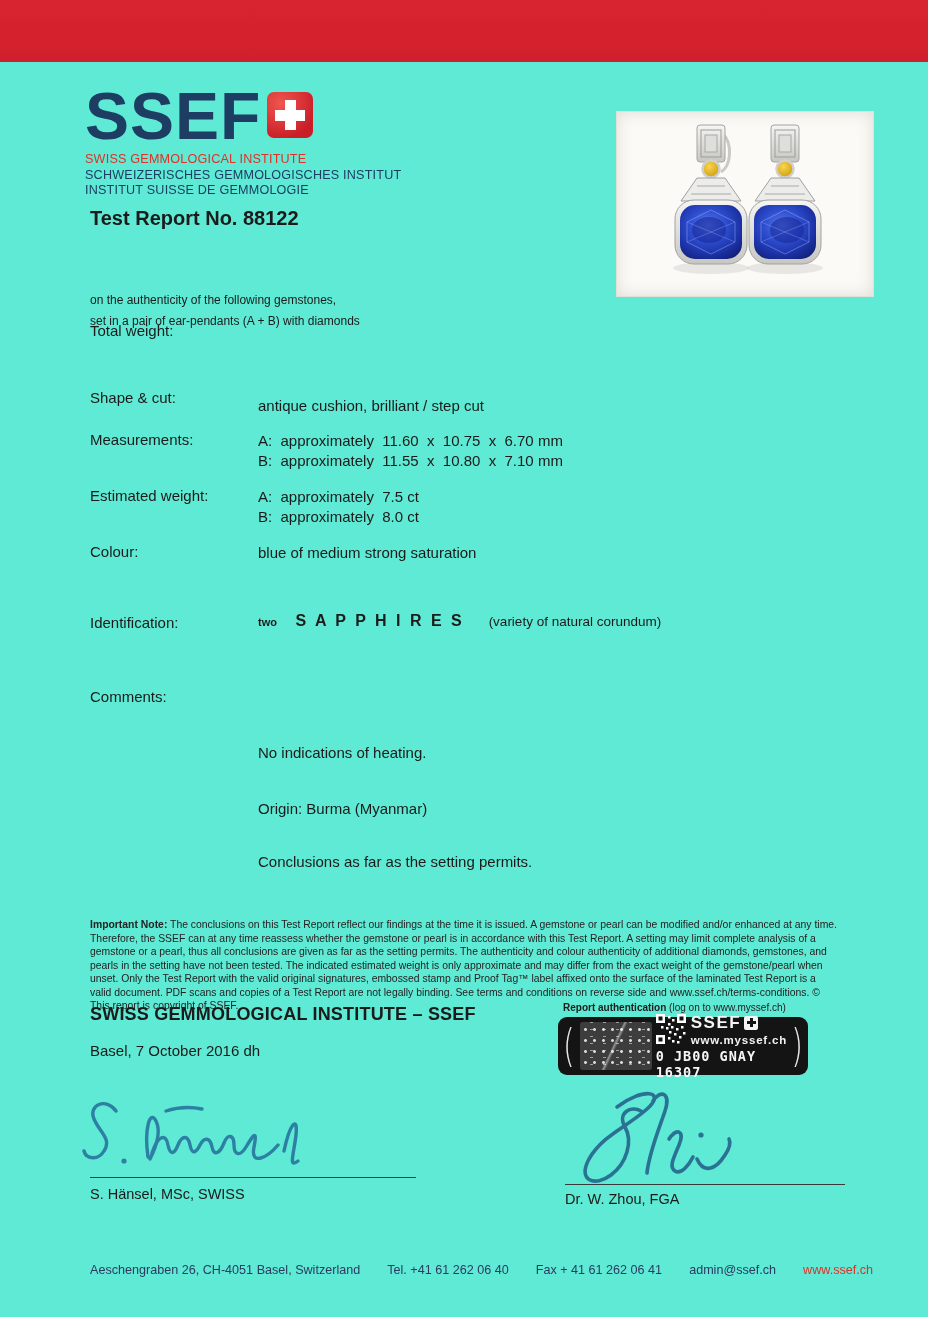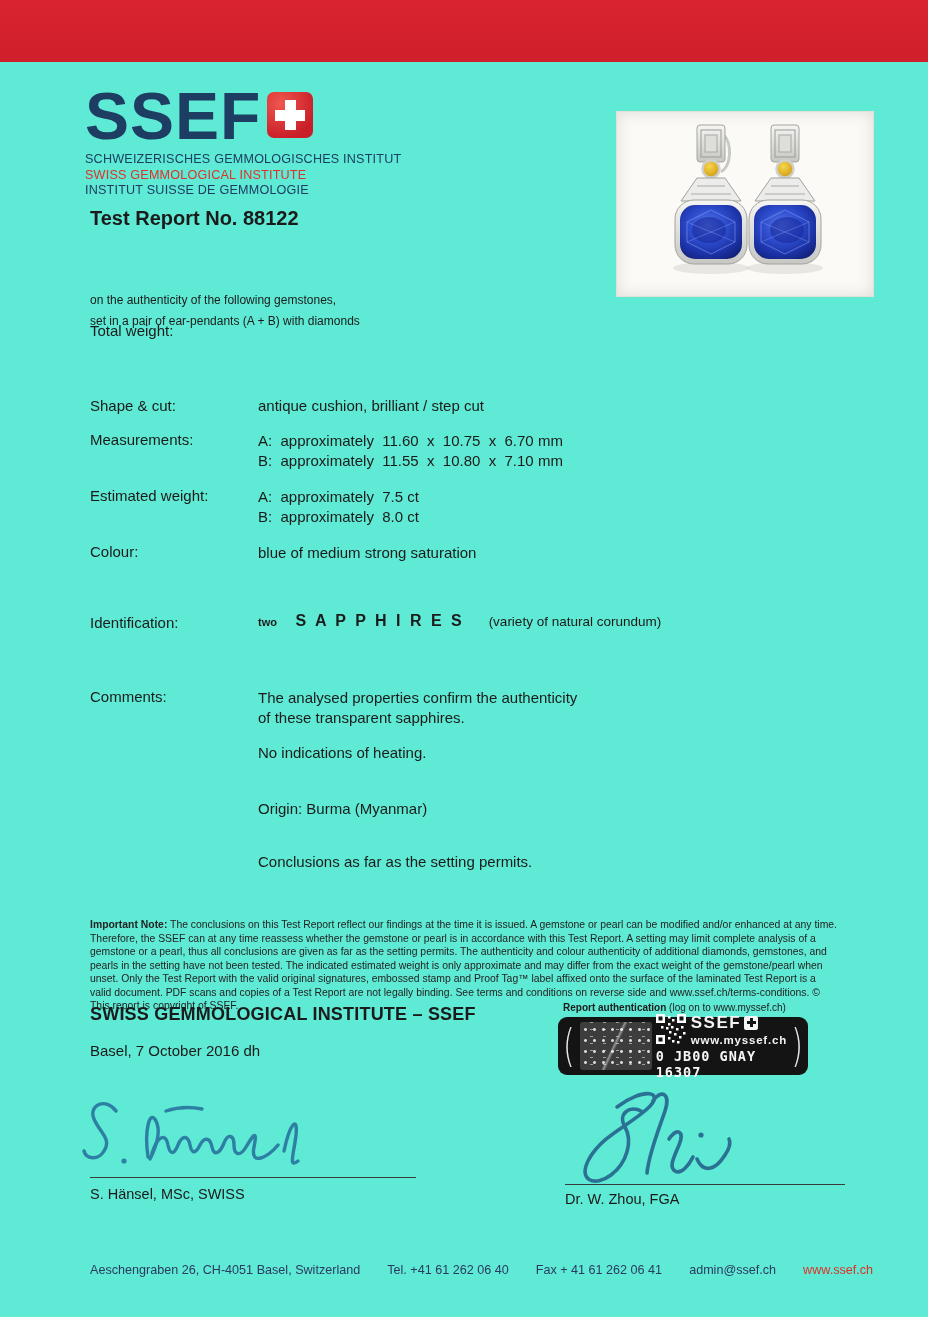--- a/index.html
+++ b/index.html
@@ -74,22 +74,22 @@
 
   <div class="logo">
     <div class="logo-row">
       <div class="wordmark">SSEF</div>
       <div class="cross-box">
           <i class="cross-v"></i>
           <i class="cross-h"></i>
         </div>
     </div>
     <div class="logo-lines">
+      <div style="color:#e03127">SWISS GEMMOLOGICAL INSTITUTE</div>
       <div style="color:#1d3d63">SCHWEIZERISCHES GEMMOLOGISCHES INSTITUT</div>
-      <div style="color:#e03127">SWISS GEMMOLOGICAL INSTITUTE</div>
       <div style="color:#1d3d63">INSTITUT SUISSE DE GEMMOLOGIE</div>
     </div>
   </div>
 
   <div class="photo">
     <svg width="256" height="184" viewBox="0 0 256 184">
       <defs>
         <radialGradient id="sap" cx="45%" cy="38%" r="70%">
           <stop offset="0%" stop-color="#5b7ae8"></stop>
             <stop offset="40%" stop-color="#2f4fd0"></stop>
@@ -140,21 +140,21 @@
       </g>
     </svg>
   </div>
 
   <div class="abs title" style="left:90px;top:207px">Test Report No. 88122</div>
   <div class="abs sub para" style="left:90px;top:246px">on the authenticity of the following gemstones,
 set in a pair of ear-pendants (A + B) with diamonds</div>
 
   <div class="abs spec-label" style="top:322px">Total weight:</div>
 
-  <div class="abs spec-label" style="top:397px">Shape &amp; cut:</div>
+  <div class="abs spec-label" style="top:389px">Shape &amp; cut:</div>
   <div class="abs spec-value" style="top:396px">antique cushion, brilliant / step cut</div>
 
   <div class="abs spec-label" style="top:431px">Measurements:</div>
   <div class="abs spec-value" style="top:431px">A:  approximately  11.60  x  10.75  x  6.70 mm
 B:  approximately  11.55  x  10.80  x  7.10 mm</div>
 
   <div class="abs spec-label" style="top:487px">Estimated weight:</div>
   <div class="abs spec-value" style="top:487px">A:  approximately  7.5 ct
 B:  approximately  8.0 ct</div>
 
@@ -162,22 +162,20 @@
   <div class="abs spec-value" style="top:543px">blue of medium strong saturation</div>
 
   <div class="abs spec-label" style="top:614px">Identification:</div>
   <div class="abs" style="left:258px;top:612px">
     <span class="ident-count">two</span>
     <span class="ident-stone">S A P P H I R E S</span>
     <span class="ident-variety">(variety of natural corundum)</span>
   </div>
 
   <div class="abs spec-label" style="top:688px">Comments:</div>
-  <div class="abs spec-value para" style="top:688px">The analysed properties confirm the authenticity
-of these transparent sapphires.</div>
   <div class="abs spec-value para" style="top:743px">No indications of heating.</div>
   <div class="abs spec-value para" style="top:799px">Origin: Burma (Myanmar)</div>
   <div class="abs spec-value para" style="top:852px">Conclusions as far as the setting permits.</div>
 
   <div class="abs fineprint">
     <b>Important Note:</b><span> The conclusions on this Test Report reflect our findings at the time it is issued. A gemstone or pearl can be modified and/or enhanced at any time. Therefore, the SSEF can at any time reassess whether the gemstone or pearl is in accordance with this Test Report. A setting may limit complete analysis of a gemstone or a pearl, thus all conclusions are given as far as the setting permits. The authenticity and colour authenticity of additional diamonds, gemstones, and pearls in the setting have not been tested. The indicated estimated weight is only approximate and may differ from the exact weight of the gemstone/pearl when unset. Only the Test Report with the valid original signatures, embossed stamp and Proof Tag™ label affixed onto the surface of the laminated Test Report is a valid document. PDF scans and copies of a Test Report are not legally binding. See terms and conditions on reverse side and www.ssef.ch/terms-conditions. © This report is copyright of SSEF.</span>
   </div>
 
   <div class="abs institute">SWISS GEMMOLOGICAL INSTITUTE – SSEF</div>
   <div class="abs dateline">Basel, 7 October 2016 dh</div>

